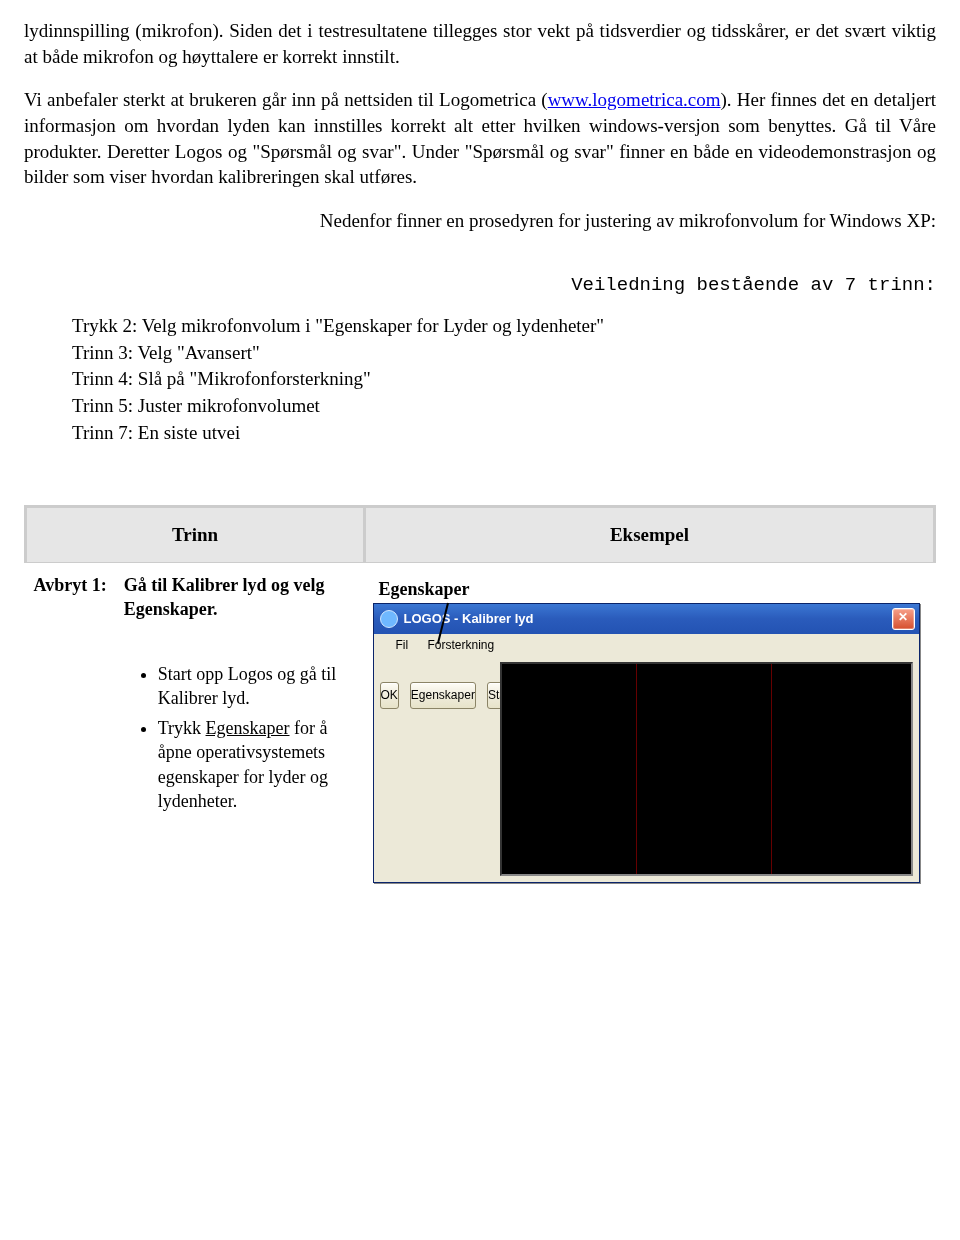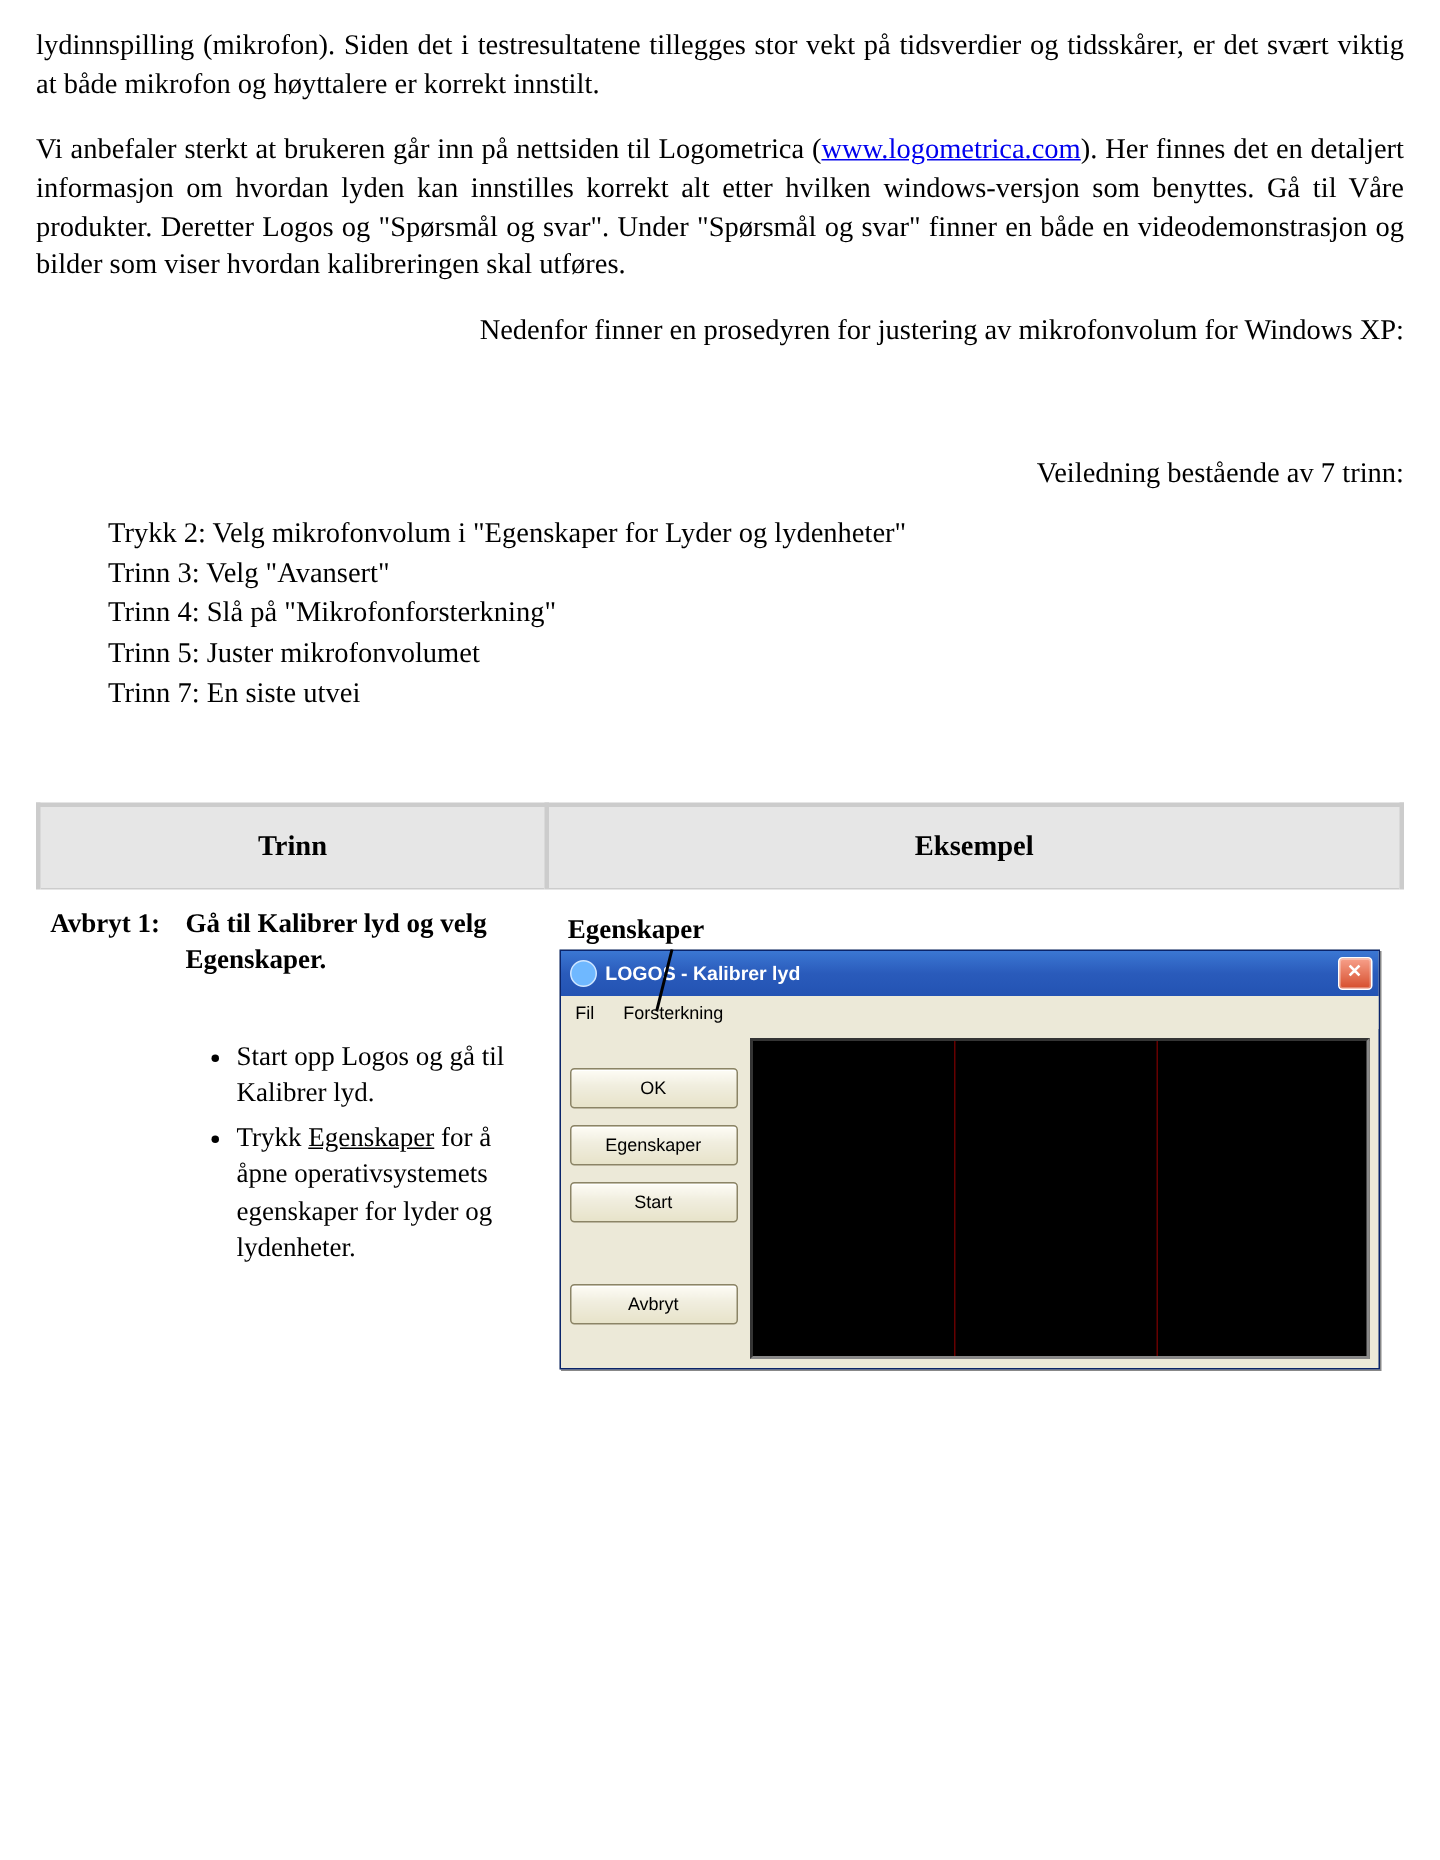--- a/index.html
+++ b/index.html
@@ -9,21 +9,21 @@
     color: #000;
     margin: 0;
     padding: 18px 24px 30px 24px;
     background: #fff;
     width: 960px;
     box-sizing: border-box;
   }
   p { margin: 0 0 18px 0; text-align: right; }
   .justify { text-align: justify; }
   a, .link { color: #0000ee; text-decoration: underline; }
-  .steps-intro { margin-top: 70px; margin-bottom: 14px; }
+  .steps-intro { margin-top: 40px; margin-bottom: 14px; font-family: Liberation Mono, monospace; }
   .steps-list { margin-left: 48px; margin-bottom: 60px; }
   .steps-list div { margin: 1px 0; }
   table.guide {
     border-collapse: collapse;
     width: 100%;
   }
   table.guide th {
     background: #e6e6e6;
     font-weight: bold;
     font-size: 19px;
@@ -92,30 +92,30 @@
     border-radius: 3px;
     color: #fff;
     font-weight: bold;
     font-size: 12px;
     text-align: center;
     line-height: 17px;
     box-shadow: inset 0 0 0 1px rgba(255,255,255,0.3);
   }
   .menubar {
     background: #ece9d8;
-    padding: 3px 10px;
+    padding: 3px 22px;
     font-size: 12px;
   }
   .menubar span { margin-right: 16px; }
   .win-body {
     display: flex;
     padding: 6px;
     gap: 8px;
   }
-  .btn-col { width: 112px; display: flex; flex-direction: column; gap: 11px; padding-top: 20px; }
+  .btn-col { width: 112px; display: flex; gap: 11px; padding-top: 20px; }
   .xp-btn {
     background: linear-gradient(to bottom, #fefdf6 0%, #f0edde 45%, #e7e3c9 100%);
     border: 1px solid #8b8466;
     border-radius: 3px;
     height: 25px;
     font-size: 12px;
     text-align: center;
     line-height: 24px;
     box-shadow: 0 1px 0 #fff inset;
     color: #000;

